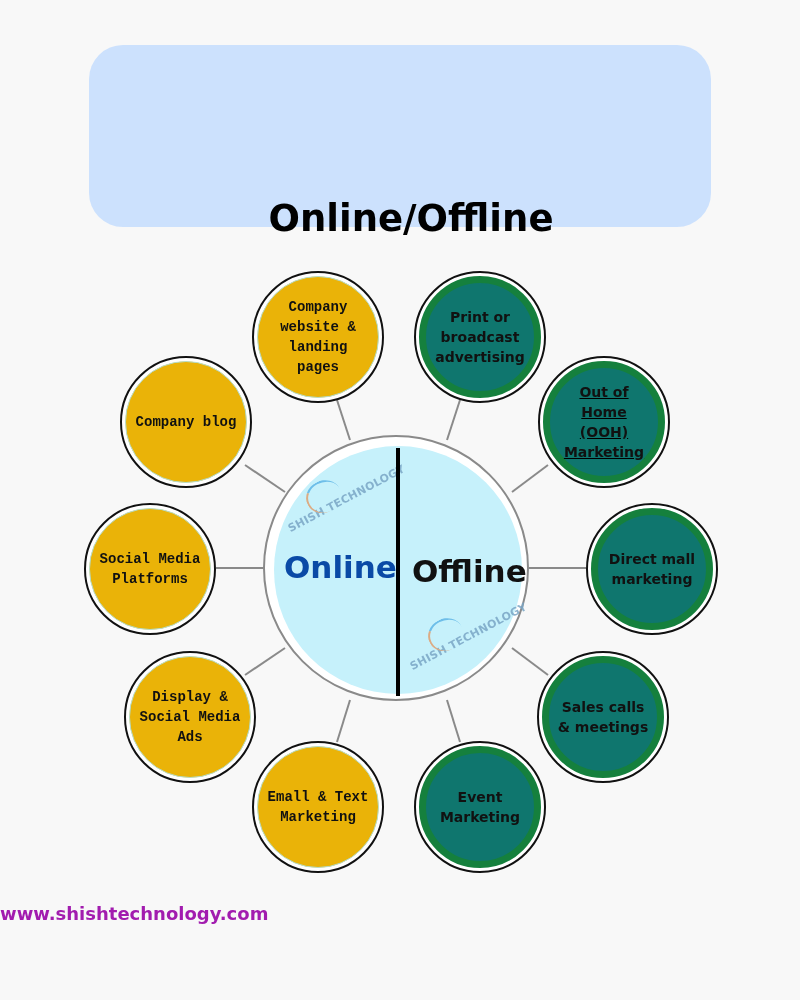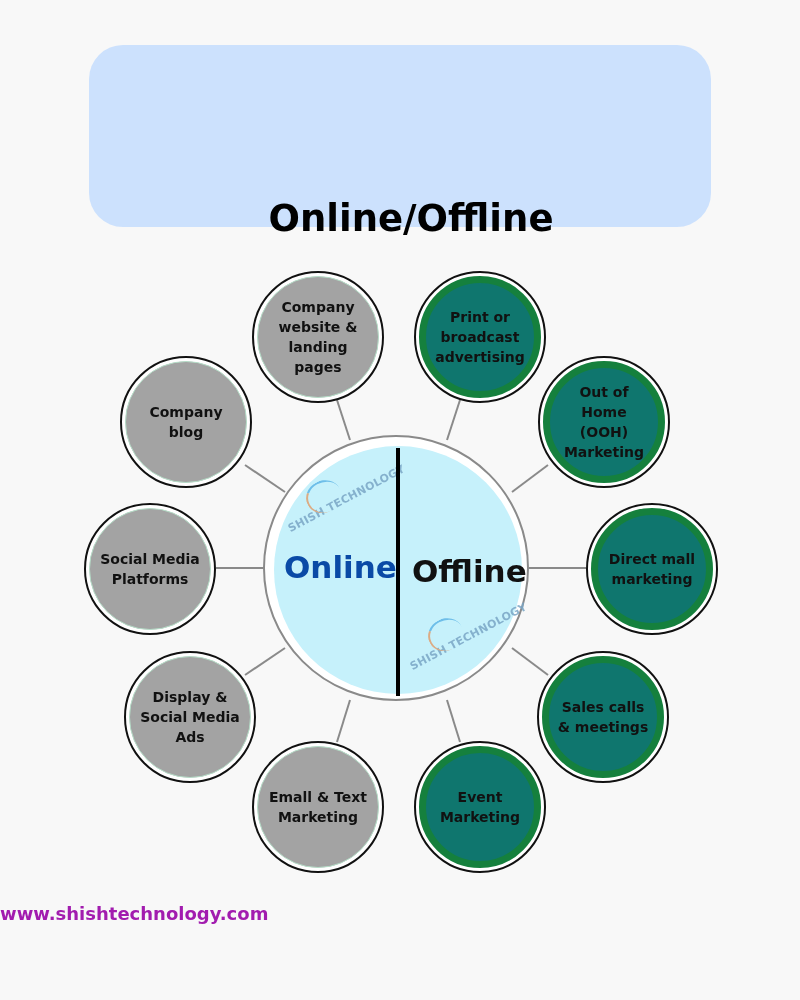--- a/index.html
+++ b/index.html
@@ -55,21 +55,21 @@
   .wm2 { left: 414px; top: 660px; }
   .node {
     position: absolute; width: 132px; height: 132px; border-radius: 50%;
     box-sizing: border-box; border: 2px solid #111; background: #fff;
     display: flex; align-items: center; justify-content: center;
   }
   .node-inner {
     width: 122px; height: 122px; border-radius: 50%; box-sizing: border-box;
     display: flex; align-items: center; justify-content: center; text-align: center;
   }
-  .node.online .node-inner { background: #a3a3a3; border: 1px solid #b5dcc7; }
+  .node.online .node-inner { background: #eab308; border: 1px solid #b5dcc7; font-family: Liberation Mono, monospace; }
   .node.offline .node-inner { background: #0f766e; border: 7px solid #15803d; align-items: center; }
   .node-label {
     font-size: 14px; font-weight: bold; color: #111; line-height: 20px; padding: 0 8px;
   }
   .footer {
     position: absolute; left: 0; right: 0; top: 905px; text-align: left;
     font-size: 18px; font-weight: bold; color: #a21caf; line-height: 1;
   }
 </style>
 </head>
@@ -132,21 +132,21 @@
   <div class="node-inner">
       <span class="node-label">Emall &amp; Text Marketing</span>
     </div>
 </div>
 
 <div class="node offline" style="left:414px; top:271px;">
   <div class="node-inner">
       <span class="node-label">Print or broadcast advertising</span>
     </div>
 </div>
-<div class="node offline" style="left:538px; top:356px;">
+<div class="node offline" style="left:538px; top:356px;text-decoration:underline;">
   <div class="node-inner">
       <span class="node-label">Out of Home (OOH) Marketing</span>
     </div>
 </div>
 <div class="node offline" style="left:586px; top:503px;">
   <div class="node-inner">
       <span class="node-label">Direct mall marketing</span>
     </div>
 </div>
 <div class="node offline" style="left:537px; top:651px;">

